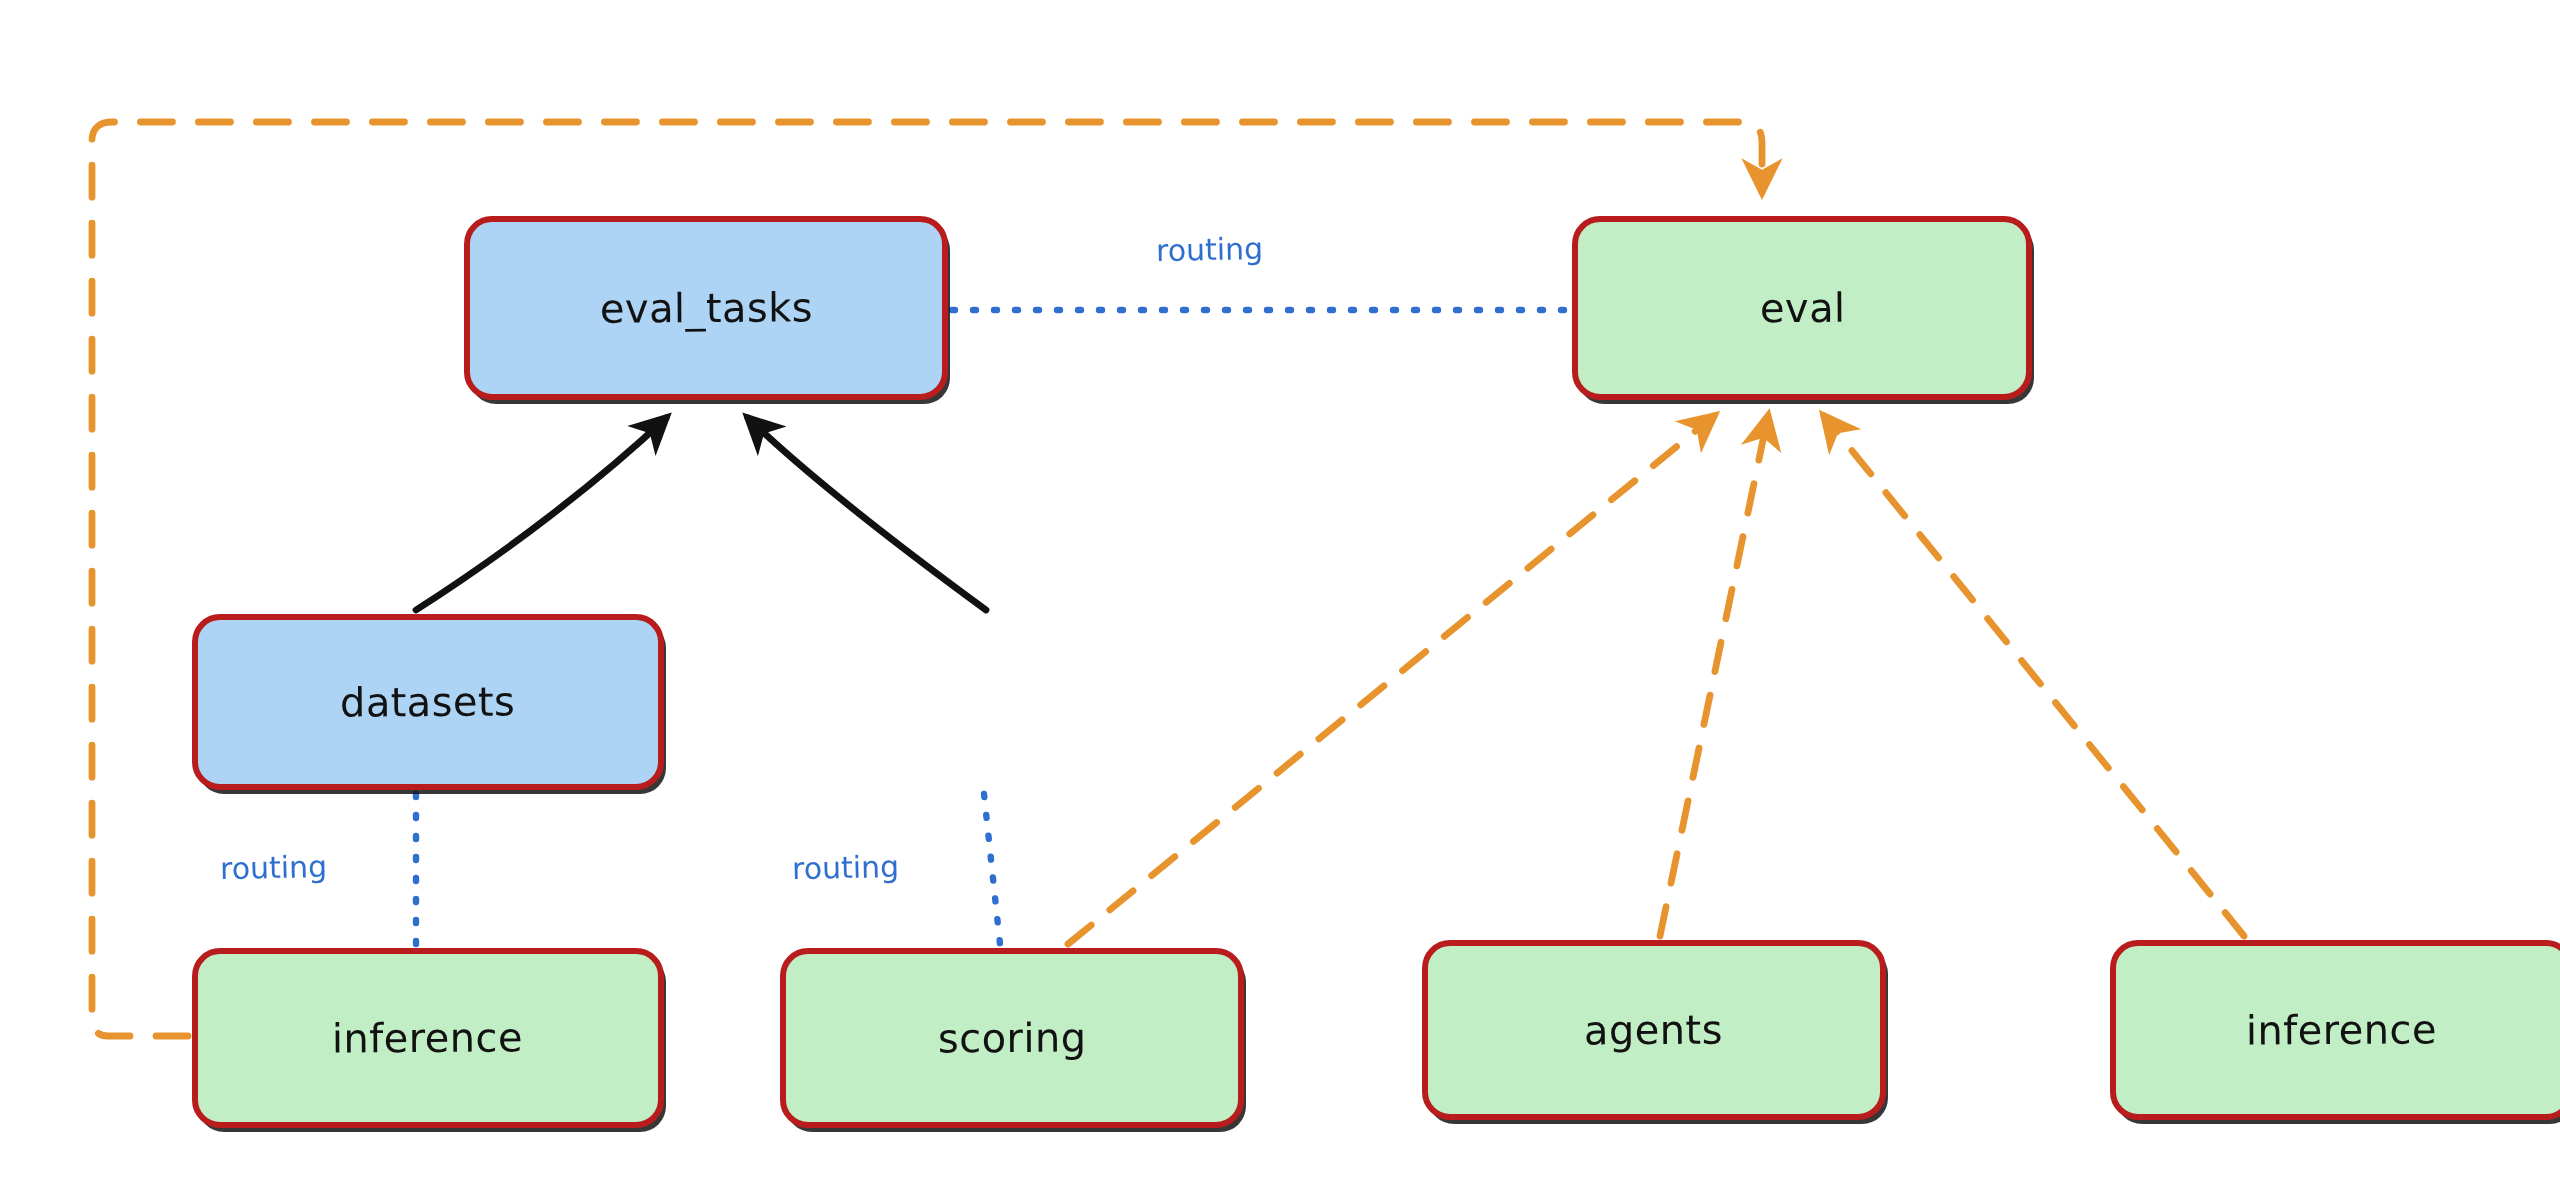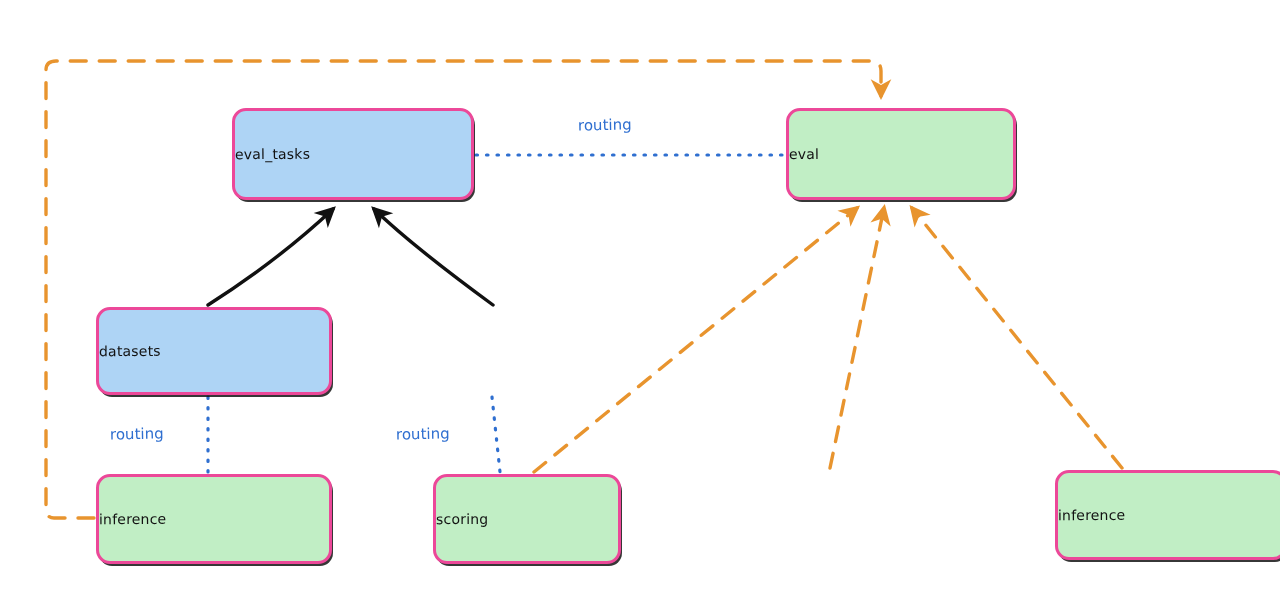--- a/index.html
+++ b/index.html
@@ -21,27 +21,27 @@
     position: absolute;
     left: 0;
     top: 0;
     width: 1280px;
     height: 596px;
     pointer-events: none;
   }
   .node {
     position: absolute;
     box-sizing: border-box;
-    border: 3px solid #ec4899;
+    border: 3px solid #b91c1c;
     border-radius: 14px;
     display: flex;
     align-items: center;
-    justify-content: flex-start;
+    justify-content: center;
     font-family: "DejaVu Sans", sans-serif;
-    font-size: 14px;
+    font-size: 20px;
     color: #121212;
     letter-spacing: 0.2px;
     box-shadow: 2px 3px 0px -1px rgba(20,20,20,0.85);
   }
   .node.blue  { background: #aed4f5; }
   .node.green { background: #c1eec5; }
 
   .node-label {
     user-select: none;
     transform: rotate(-0.35deg);
@@ -122,24 +122,27 @@
 
   <div class="node green" style="left:786px; top:108px; width:230px; height:92px;">
     <span class="node-label">eval</span>
   </div>
 
 
   <div class="node green" style="left:96px; top:474px; width:236px; height:90px;">
     <span class="node-label">inference</span>
   </div>
 
-  <div class="node green" style="left:390px; top:474px; width:188px; height:90px;margin-left:43px;">
+  <div class="node green" style="left:390px; top:474px; width:232px; height:90px;">
     <span class="node-label">scoring</span>
   </div>
 
+  <div class="node green" style="left:711px; top:470px; width:232px; height:90px;">
+    <span class="node-label">agents</span>
+  </div>
 
   <div class="node green" style="left:1027px; top:470px; width:232px; height:90px;margin-left:28px;">
     <span class="node-label">inference</span>
   </div>
 
   <div class="edge-label" style="left:578px; top:116px;">routing</div>
 
   <div class="edge-label" style="left:110px; top:425px;">routing</div>
 
   <div class="edge-label" style="left:396px; top:425px;">routing</div>

